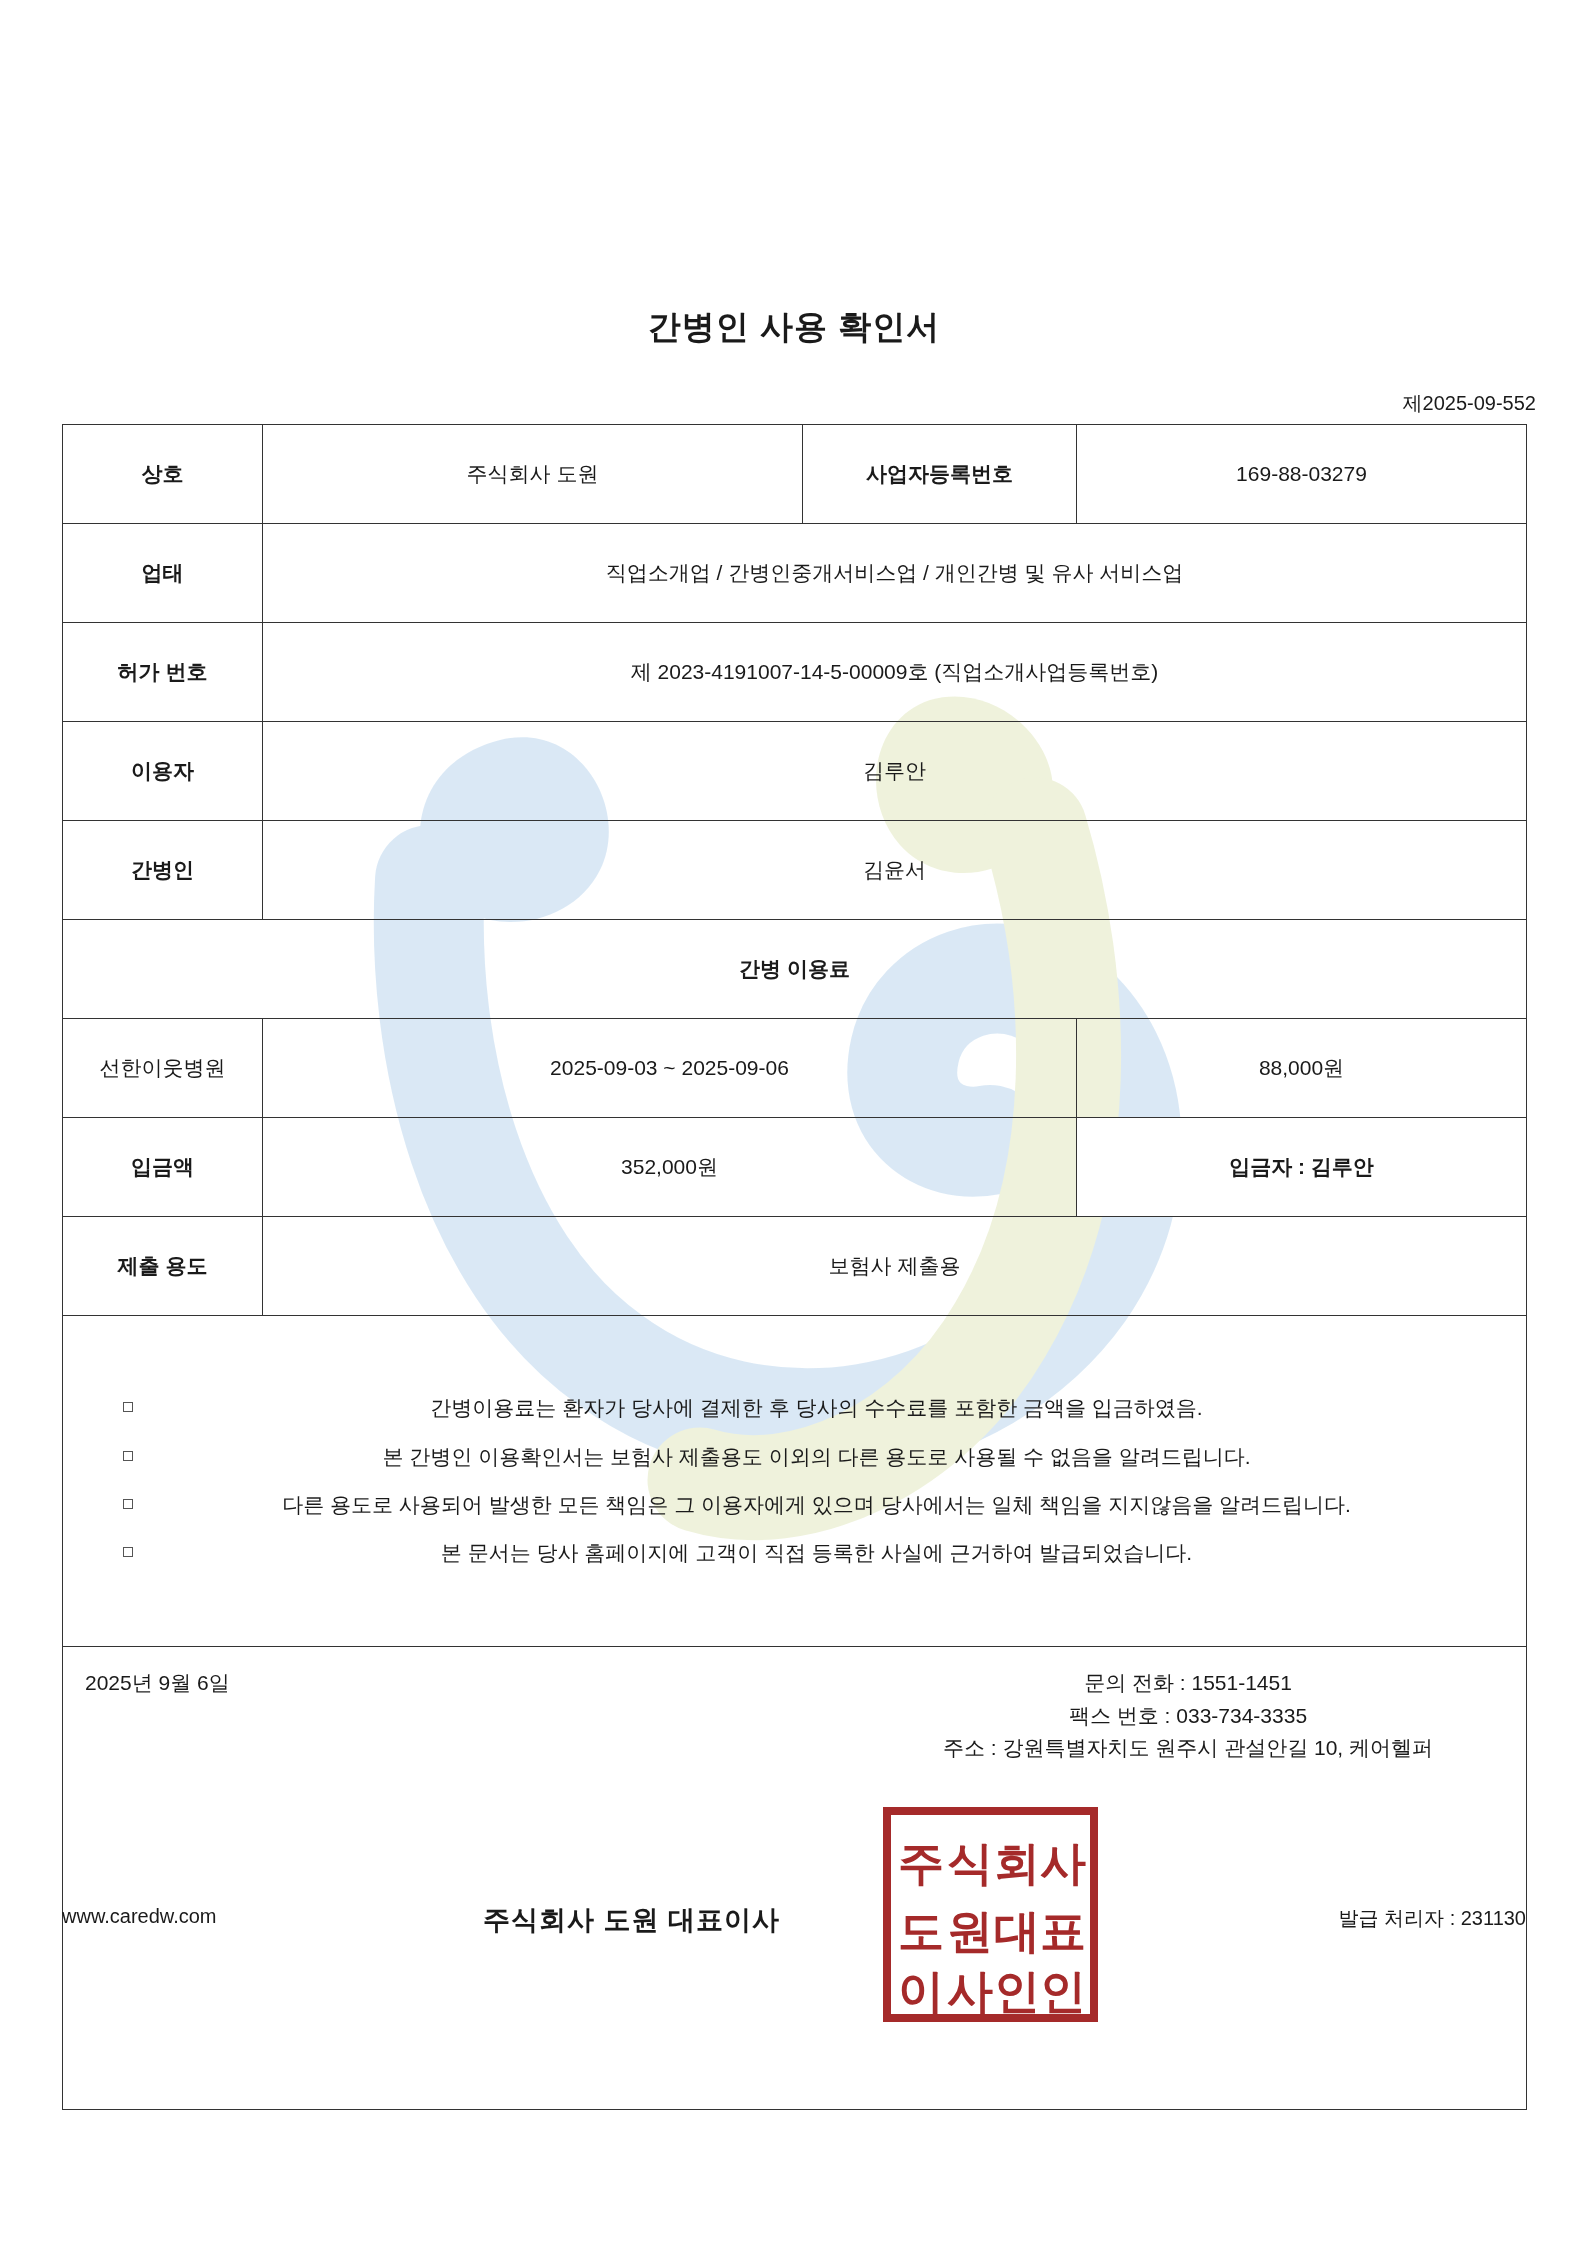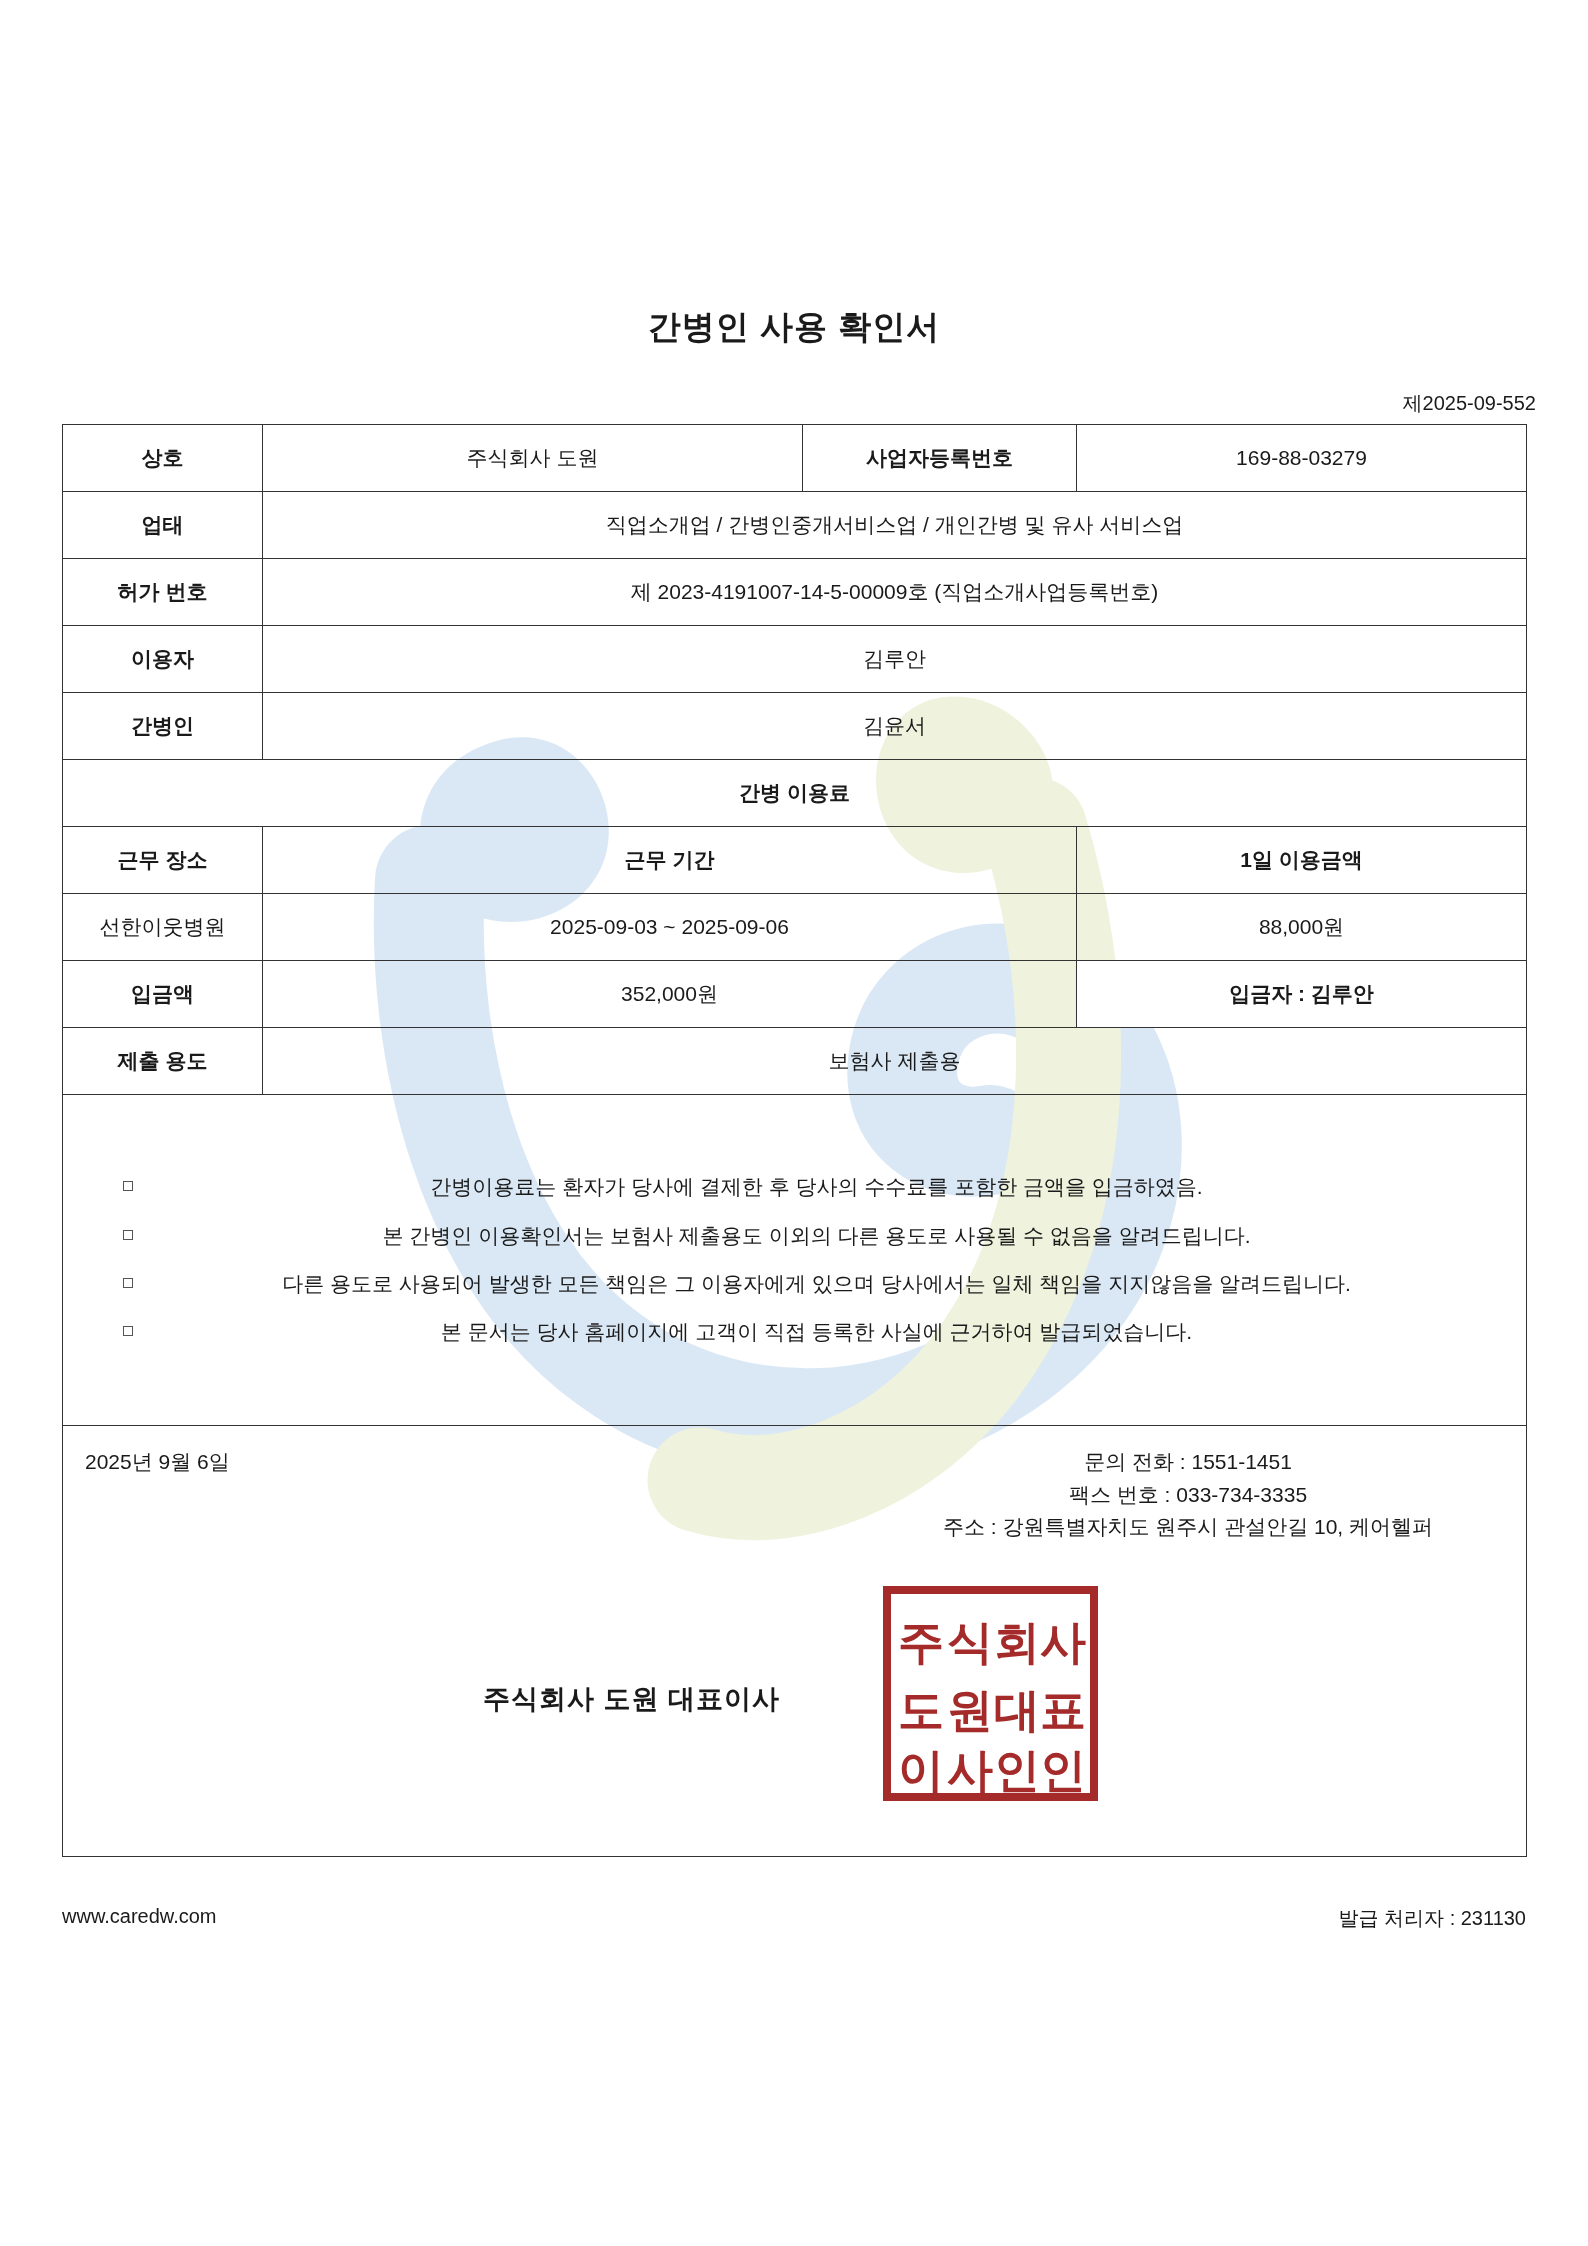--- a/index.html
+++ b/index.html
@@ -55,21 +55,21 @@
   .main-table {
     position: absolute;
     left: 62px;
     top: 424px;
     width: 1464px;
     border-collapse: collapse;
     table-layout: fixed;
   }
   .main-table td {
     border: 1px solid #333;
-    padding: 0;
+    padding: 16px;
     height: 66px;
     font-size: 21px;
     text-align: center;
     vertical-align: middle;
   }
   .lbl {
     font-weight: bold;
     background: #ffffff;
   }
   .section-head {
@@ -202,25 +202,20 @@
       <tr>
         <td class="lbl">이용자</td>
         <td colspan="4">김루안</td>
       </tr>
       <tr>
         <td class="lbl">간병인</td>
         <td colspan="4">김윤서</td>
       </tr>
       <tr>
         <td colspan="5" class="section-head">간병 이용료</td>
-      </tr>
-      <tr>
-        <td class="lbl colhead">근무 장소</td>
-        <td colspan="3" class="colhead">근무 기간</td>
-        <td class="colhead">1일 이용금액</td>
       </tr>
       <tr>
         <td>선한이웃병원</td>
         <td colspan="3">2025-09-03  ~  2025-09-06</td>
         <td>88,000원</td>
       </tr>
       <tr>
         <td class="lbl">입금액</td>
         <td colspan="3">352,000원</td>
         <td class="lbl">입금자 : 김루안</td>

